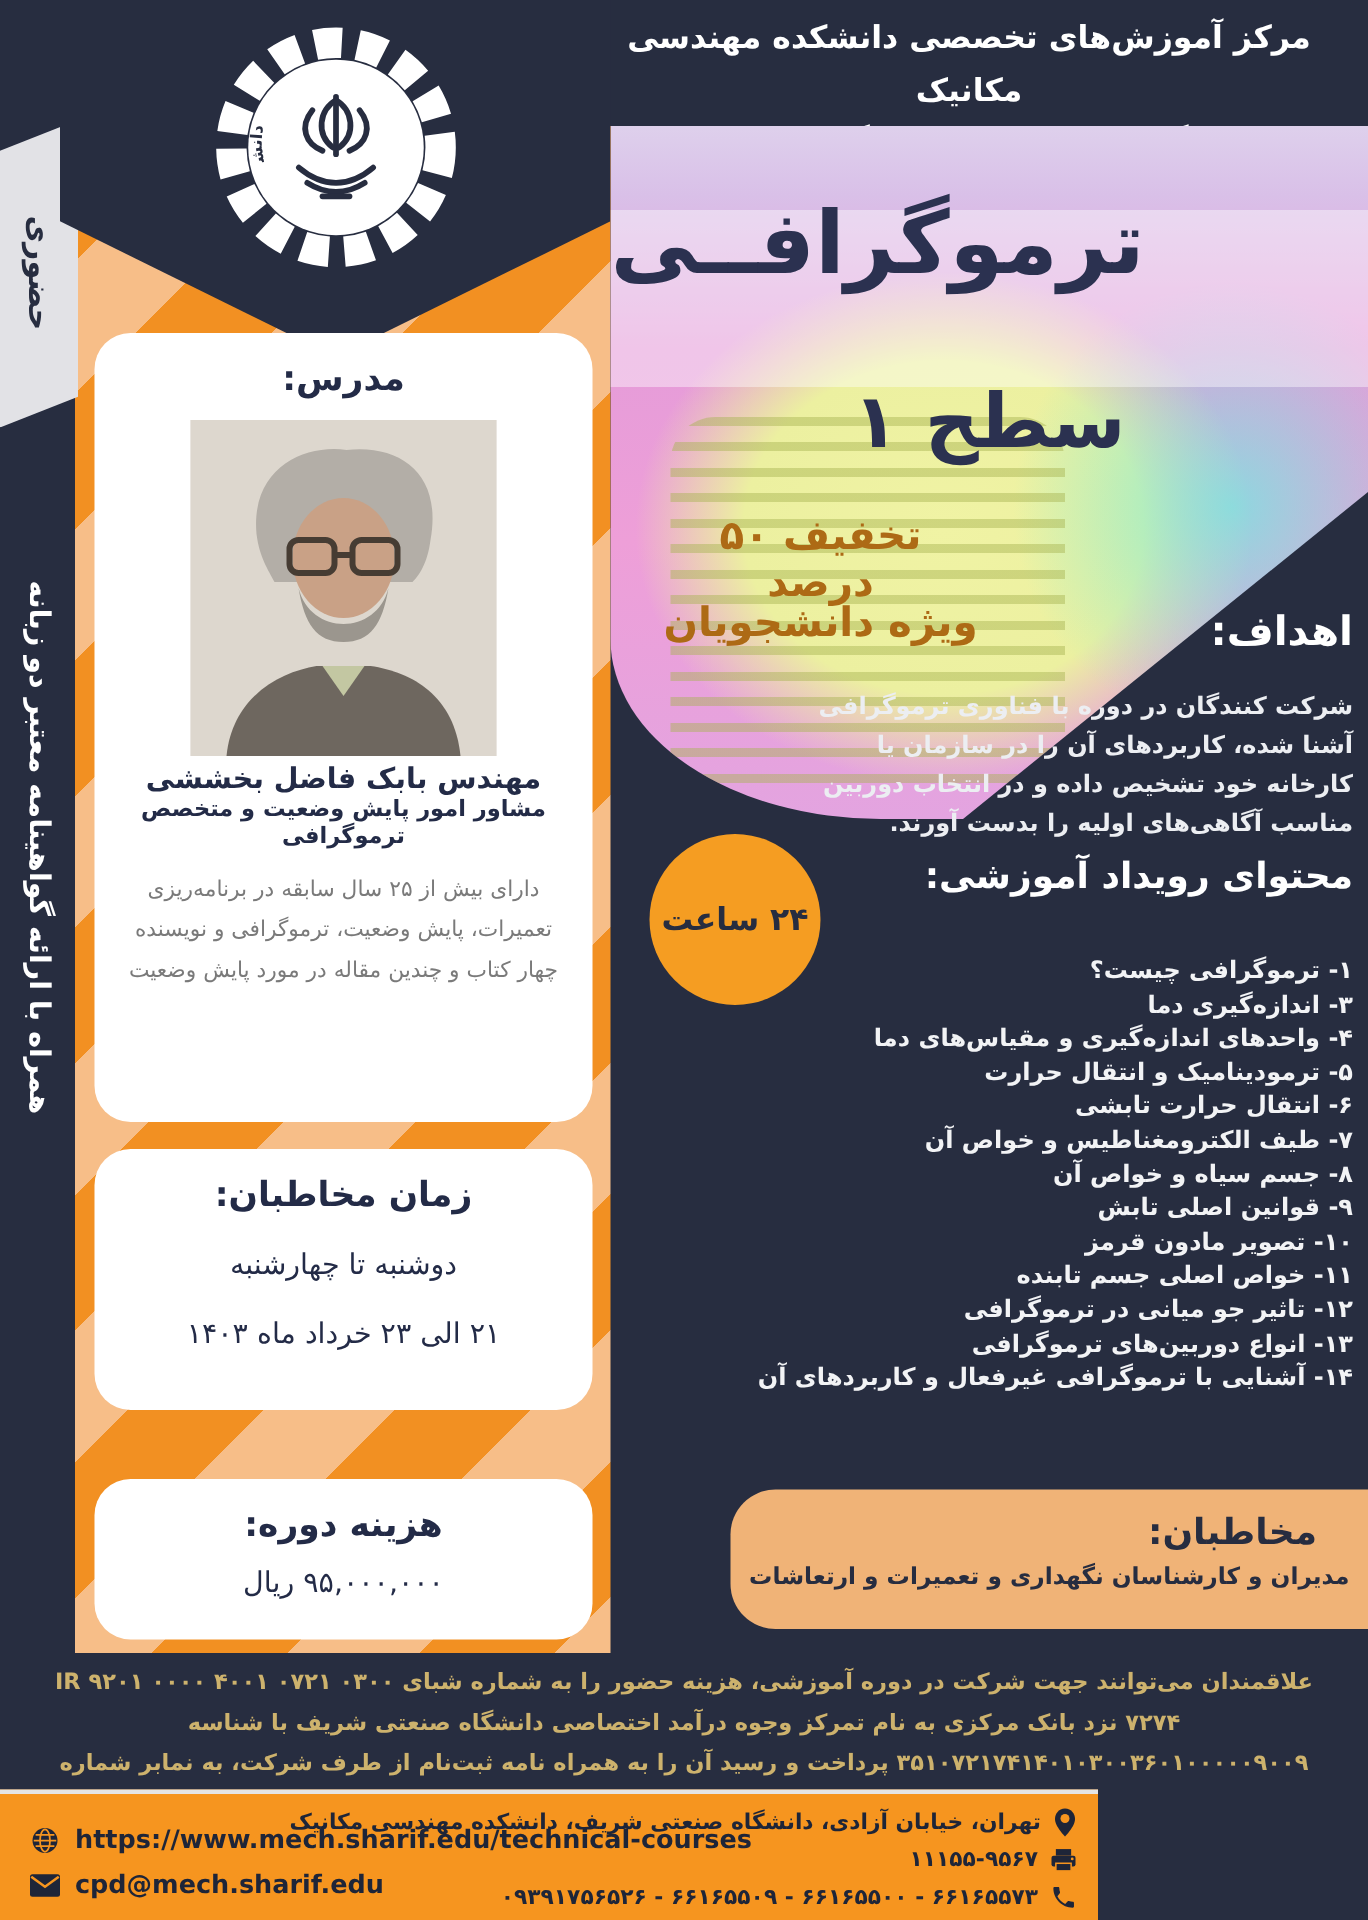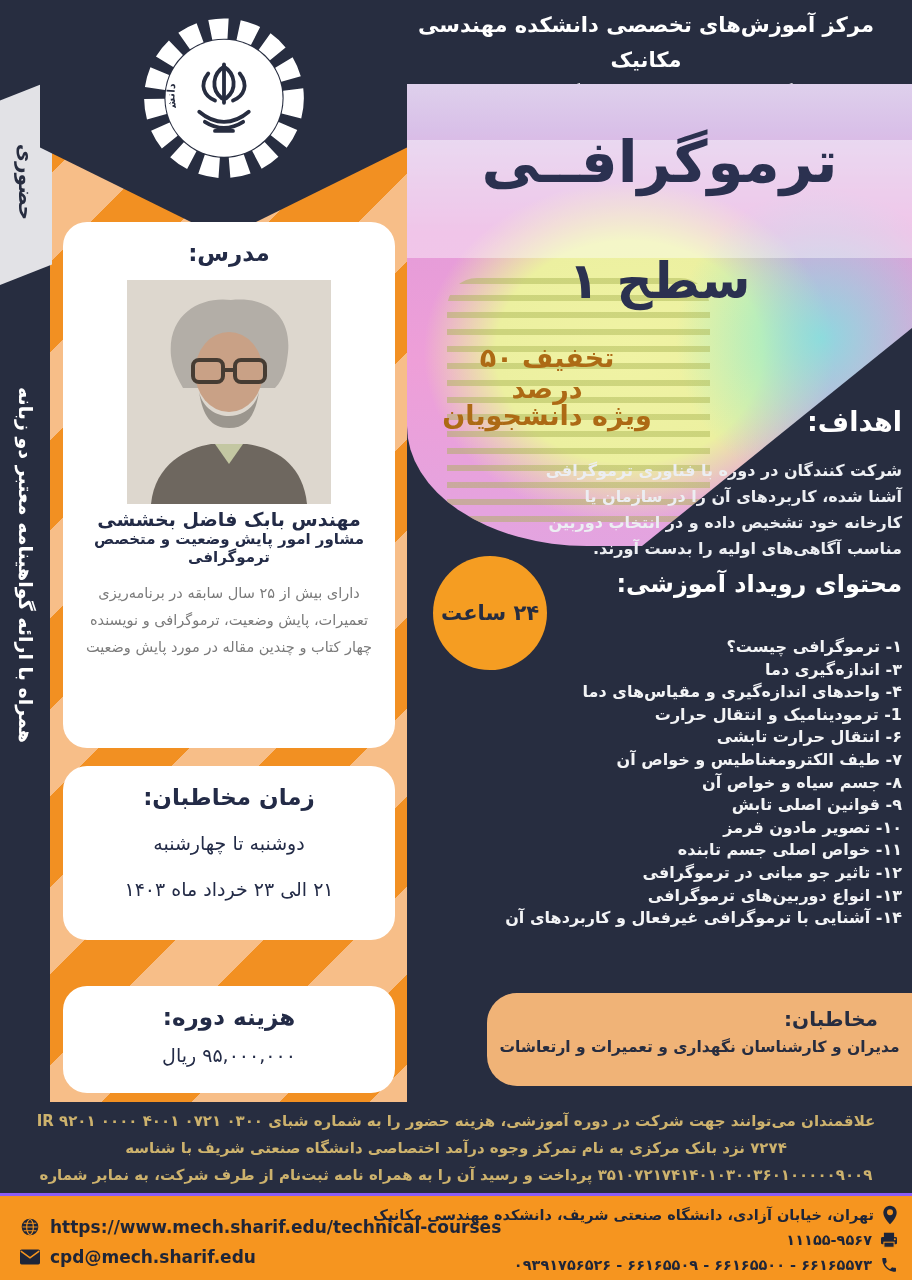--- a/index.html
+++ b/index.html
@@ -52,21 +52,21 @@
   }
   .thermal .fins{
     position:absolute;left:8%;top:42%;width:52%;height:55%;border-radius:30px;
     background:repeating-linear-gradient(180deg,rgba(166,178,80,.45) 0 6px,rgba(255,255,255,0) 6px 17px);
   }
   .thermal .wedge{
     position:absolute;right:0;bottom:0;width:270px;height:218px;background:#272d40;
     clip-path:polygon(100% 0,100% 100%,0 100%);
   }
   .hero-title{
-    position:absolute;left:0;top:44px;width:100%;text-align:center;
+    position:absolute;left:0;top:44px;width:100%;text-align:left;
     font-size:58px;font-weight:bold;color:#2b3150;
   }
   .hero-level{
     position:absolute;left:0;top:168px;width:100%;text-align:center;
     font-size:50px;font-weight:bold;color:#2b3150;
   }
   .hero-disc1{position:absolute;left:40px;top:258px;width:200px;text-align:center;
     font-size:27px;font-weight:bold;color:#ad6a15;}
   .hero-disc2{position:absolute;left:28px;top:316px;width:224px;text-align:center;
     font-size:27px;font-weight:bold;color:#ad6a15;}
@@ -80,21 +80,21 @@
   .badge24{
     position:absolute;left:433px;top:556px;width:114px;height:114px;border-radius:50%;
     background:#f59d22;color:#272d40;font-weight:bold;font-size:21px;
     display:flex;align-items:center;justify-content:center;
   }
   
   .audience{
     position:absolute;right:0;top:993px;width:425px;height:93px;
     background:#f0b377;border-radius:30px 0 0 30px;color:#272d40;
   }
-  .audience .a-h{margin:14px 34px 0 0;font-size:20px;font-weight:bold;text-align:right;}
+  .audience .a-h{margin:14px 34px 0 0;font-size:24px;font-weight:bold;text-align:right;}
   .audience .a-t{margin-top:7px;font-size:15.5px;font-weight:bold;text-align:center;}
   
   .card{position:absolute;left:63px;width:332px;background:#ffffff;border-radius:24px;
     text-align:center;color:#232b47;}
   .card1{top:222px;height:526px;}
   .card2{top:766px;height:174px;}
   .card3{top:986px;height:107px;}
   .c-h{font-size:23px;font-weight:bold;margin-top:18px;}
   .photo{width:204px;height:224px;margin:14px auto 0;background:#d9d3ca;overflow:hidden;}
   .name{font-size:19px;font-weight:bold;margin-top:4px;}
@@ -102,22 +102,22 @@
   .bio{font-size:14.5px;color:#7a7a7a;margin:14px auto 0;width:88%;line-height:27px;}
   .sched-days{font-size:19px;margin-top:22px;}
   .sched-dates{font-size:19px;margin-top:24px;}
   .cost-amount{font-size:19px;margin-top:14px;}
   
   .payment{
     position:absolute;left:0;top:1108px;width:872px;padding:0 20px;
     color:#cdb26d;font-size:15px;font-weight:bold;line-height:27px;text-align:center;
   }
   
-  .footer{position:absolute;left:0;top:1193px;width:912px;height:87px;
-    background:#f6951f;border-top:3px solid #8b5cf6;box-sizing:border-box;}
+  .footer{position:absolute;left:0;top:1193px;width:732px;height:87px;
+    background:#f6951f;border-top:3px solid #e5e5e5;box-sizing:border-box;}
   .f-left{position:absolute;left:20px;top:16px;direction:ltr;text-align:left;
     color:#1e2538;font-weight:bold;font-size:17px;}
   .f-left .row{display:flex;align-items:center;gap:10px;height:30px;}
   .f-right{position:absolute;right:14px;top:6px;color:#1e2538;font-weight:bold;font-size:14.5px;}
   .f-right .row{display:flex;align-items:center;justify-content:flex-start;gap:8px;height:25px;}
   .icn{flex:0 0 auto;display:inline-flex;}
 </style>
 </head>
 <body>
 
@@ -170,21 +170,21 @@
   <div class="goals-h">اهداف:</div>
   <div class="goals-p">شرکت کنندگان در دوره با فناوری ترموگرافی آشنا شده، کاربردهای آن را در سازمان یا کارخانه خود تشخیص داده و در انتخاب دوربین مناسب آگاهی‌های اولیه را بدست آورند.</div>
 
   <div class="badge24">۲۴ ساعت</div>
 
   <div class="syll-h">محتوای رویداد آموزشی:</div>
   <div class="syll-list">
     <div>۱- ترموگرافی چیست؟</div>
     <div>۳- اندازه‌گیری دما</div>
     <div>۴- واحدهای اندازه‌گیری و مقیاس‌های دما</div>
-    <div>1- ترمودینامیک و انتقال حرارت</div>
+    <div>۵- ترمودینامیک و انتقال حرارت</div>
     <div>۶- انتقال حرارت تابشی</div>
     <div>۷- طیف الکترومغناطیس و خواص آن</div>
     <div>۸- جسم سیاه و خواص آن</div>
     <div>۹- قوانین اصلی تابش</div>
     <div>۱۰- تصویر مادون قرمز</div>
     <div>۱۱- خواص اصلی جسم تابنده</div>
     <div>۱۲- تاثیر جو میانی در ترموگرافی</div>
     <div>۱۳- انواع دوربین‌های ترموگرافی</div>
     <div>۱۴- آشنایی با ترموگرافی غیرفعال و کاربردهای آن</div>
   </div>

